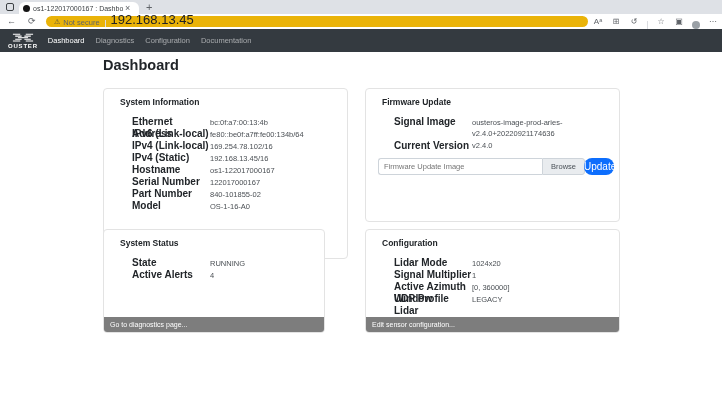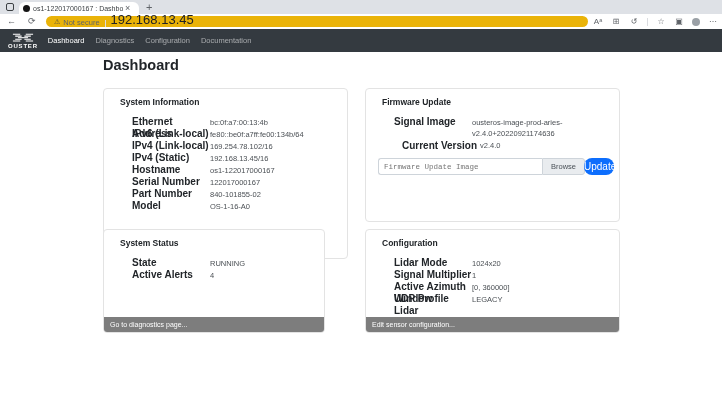--- a/index.html
+++ b/index.html
@@ -18,21 +18,21 @@
   #new-tab { position:absolute; left:146px; top:0px; font-size:11px; color:#5f6368; line-height:14px; cursor:pointer; }
 
   #toolbar { position:absolute; left:0; top:14px; width:722px; height:15px; background:#fff; }
   .nav-glyph { position:absolute; top:0; height:15px; line-height:15px; color:#5f6368; font-size:9px; cursor:pointer; }
   #addr-pill { position:absolute; left:46px; top:2px; width:542px; height:11px; border-radius:6px;
     background:#eab308; display:flex; align-items:flex-end; padding:0 8px; cursor:text; }
   #addr-pill .warn { font-size:7px; color:#444746; margin-right:3px; line-height:11px; }
   #addr-pill .sec { font-size:7.5px; color:#5f6368; }
   #addr-pill .div { width:1px; height:7px; background:#dadce0; margin:0 5px; }
   #addr-pill .url { font-size:13px; color:#202124; }
-  #right-icons { position:absolute; right:4px; top:0; height:15px; display:flex; align-items:center; gap:8px; }
+  #right-icons { position:absolute; right:4px; top:0; height:15px; display:flex; align-items:flex-end; gap:8px; }
   #right-icons .ric { font-size:8px; color:#5f6368; line-height:15px; cursor:pointer; text-align:center; min-width:10px; }
   #right-icons .sep { width:1px; height:8px; background:#dadce0; }
   #avatar { width:8px; height:8px; border-radius:50%; background:#9aa0a6; cursor:pointer; }
 
   
   #navbar { position:absolute; left:0; top:29px; width:722px; height:23px; background:#343a40;
     display:flex; align-items:center; }
   #brand { display:flex; flex-direction:column; align-items:center; margin-left:8px; cursor:pointer; }
   #brand .brand-text { color:#fff; font-size:6px; font-weight:bold; letter-spacing:0.8px; margin-top:1px; }
   #nav-links { display:flex; align-items:center; margin-left:10px; gap:11px; }
@@ -56,21 +56,21 @@
   .row.tall { height:auto; min-height:12px; }
   .row .val { max-width:140px; }
 
   .card-footer { position:absolute; left:0; right:0; bottom:0; height:15px; background:#7d7d7d;
     border-radius:0 0 3px 3px; color:#fff; font-size:7px; line-height:15px; padding-left:6px; cursor:pointer; }
 
   
   #fw-group { position:absolute; left:12px; top:69px; height:17px; display:flex; }
   #fw-input { width:164px; height:17px; border:1px solid #ced4da; border-right:none;
     border-radius:3px 0 0 3px; font-size:7.5px; padding:0 5px; color:#212529; outline:none;
-    font-family:Liberation Mono, monospace; }
+    font-family:Liberation Sans, sans-serif; }
   #fw-input::placeholder { color:#757575; }
   #fw-browse { width:43px; height:17px; border:1px solid #ced4da; border-radius:0 3px 3px 0;
     background:#e9ecef; color:#495057; font-size:7.5px; cursor:pointer; font-family:"Liberation Sans", sans-serif; }
   #fw-update { position:absolute; left:218px; top:69px; width:30px; height:17px; border:none;
     border-radius:8px; background:#0d6efd; color:#fff; font-size:10px; cursor:pointer;
     font-family:"Liberation Sans", sans-serif; }
 </style>
 </head>
 <body>
 
@@ -166,21 +166,21 @@
   </div>
 </div>
 
 <div class="card" id="card-firmware">
   <div class="card-title">Firmware Update</div>
   <div class="rows">
     <div class="row tall">
       <span class="lbl">Signal Image</span>
       <span class="val">ousteros-image-prod-aries-v2.4.0+20220921174636</span>
     </div>
-    <div class="row" style="margin-top:1px;margin-left:8px;">
+    <div class="row" style="margin-top:1px;">
       <span class="lbl">Current Version</span>
       <span class="val">v2.4.0</span>
     </div>
   </div>
   <div id="fw-group">
     <input id="fw-input" type="text" placeholder="Firmware Update Image" style="">
     <button id="fw-browse">Browse</button>
   </div>
   <button id="fw-update">Update</button>
 </div>

